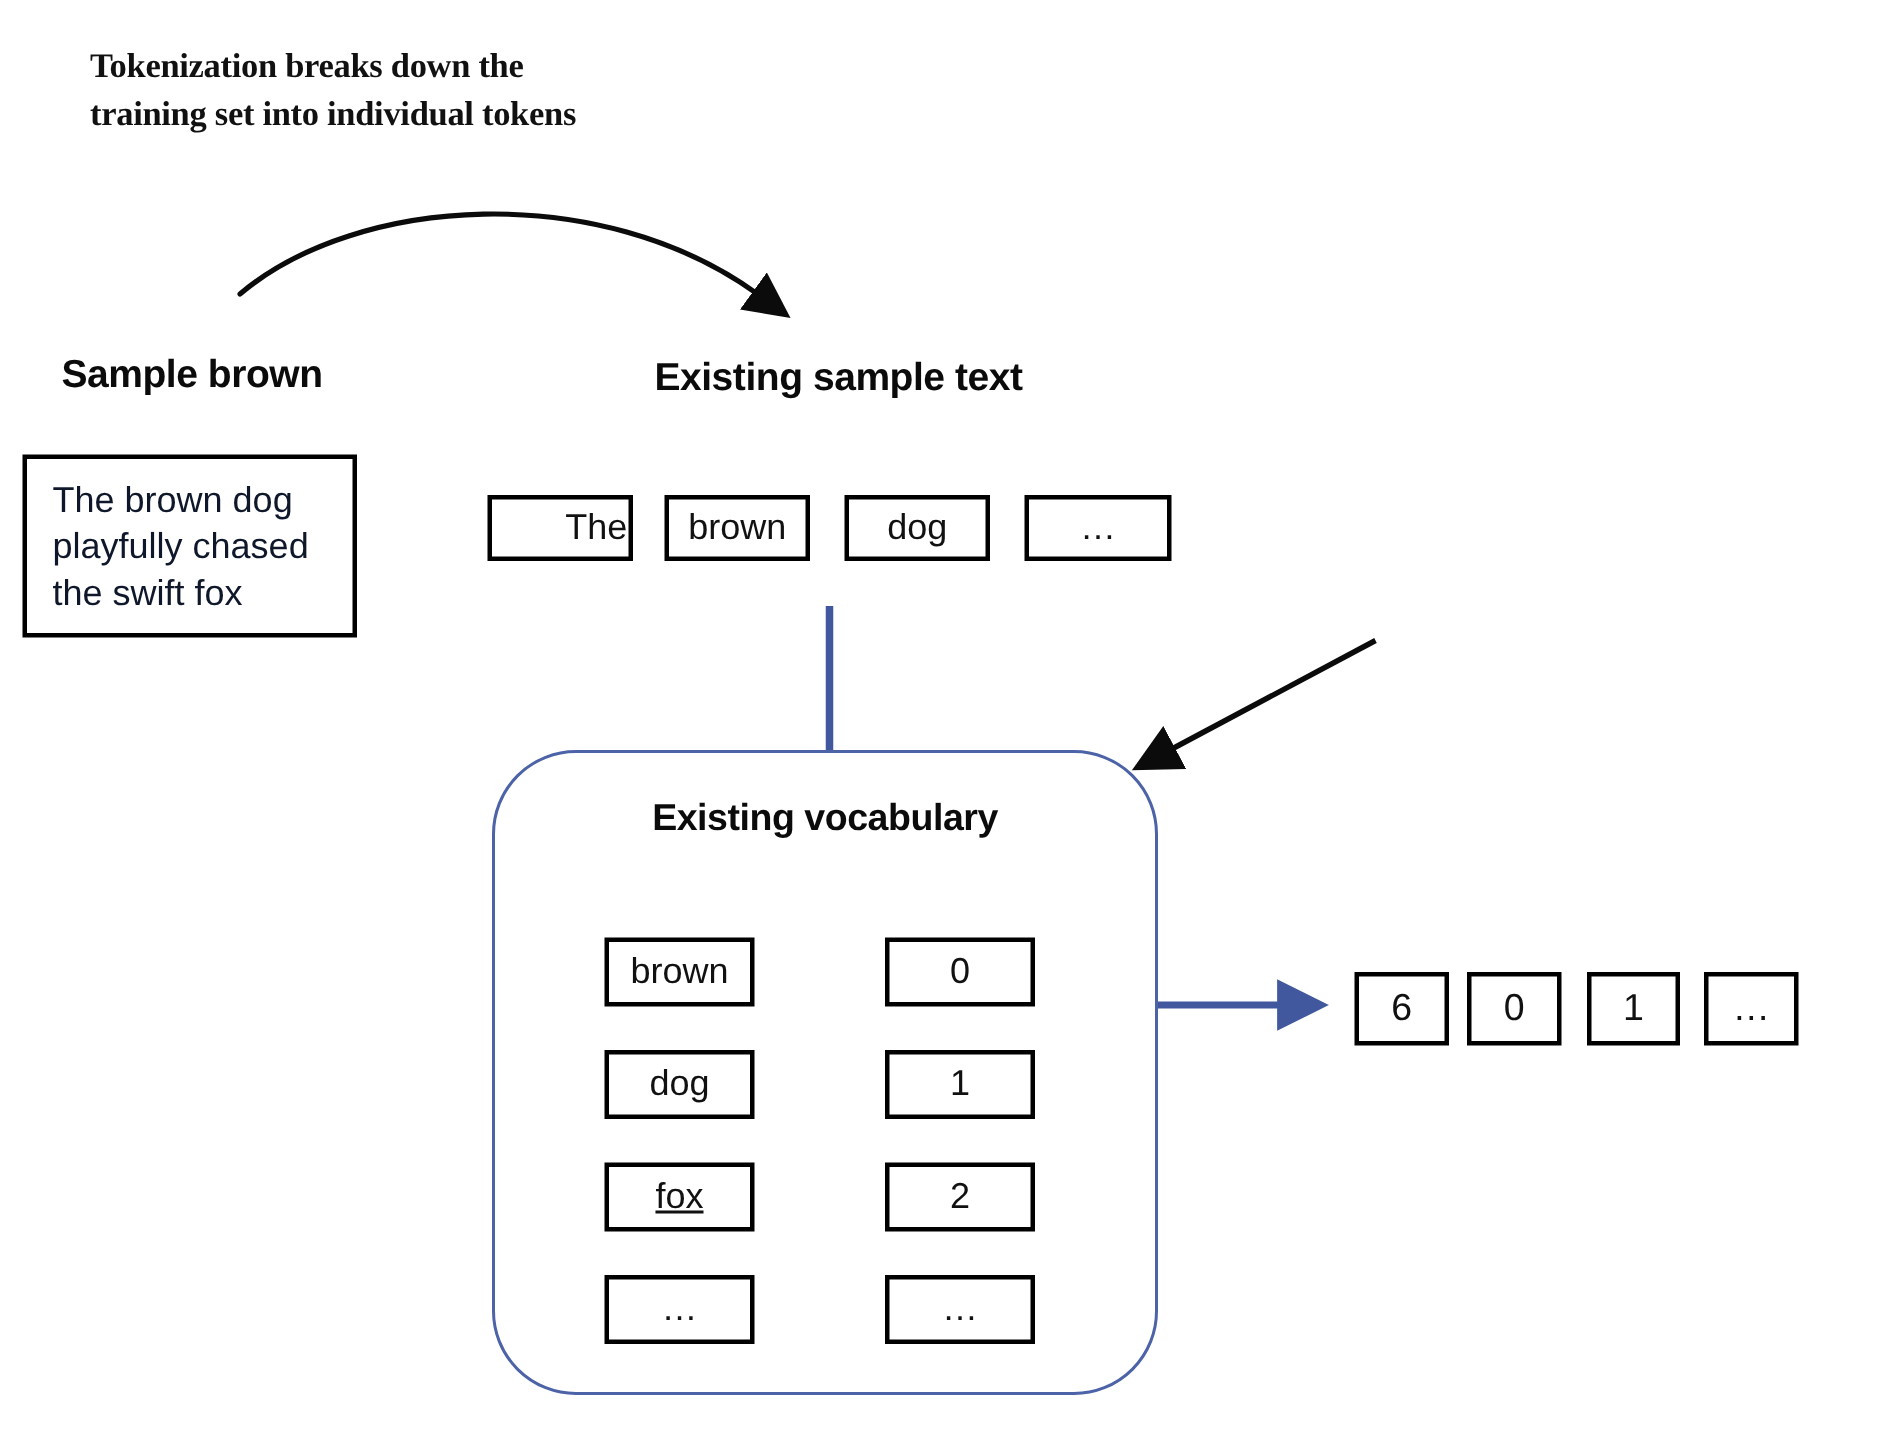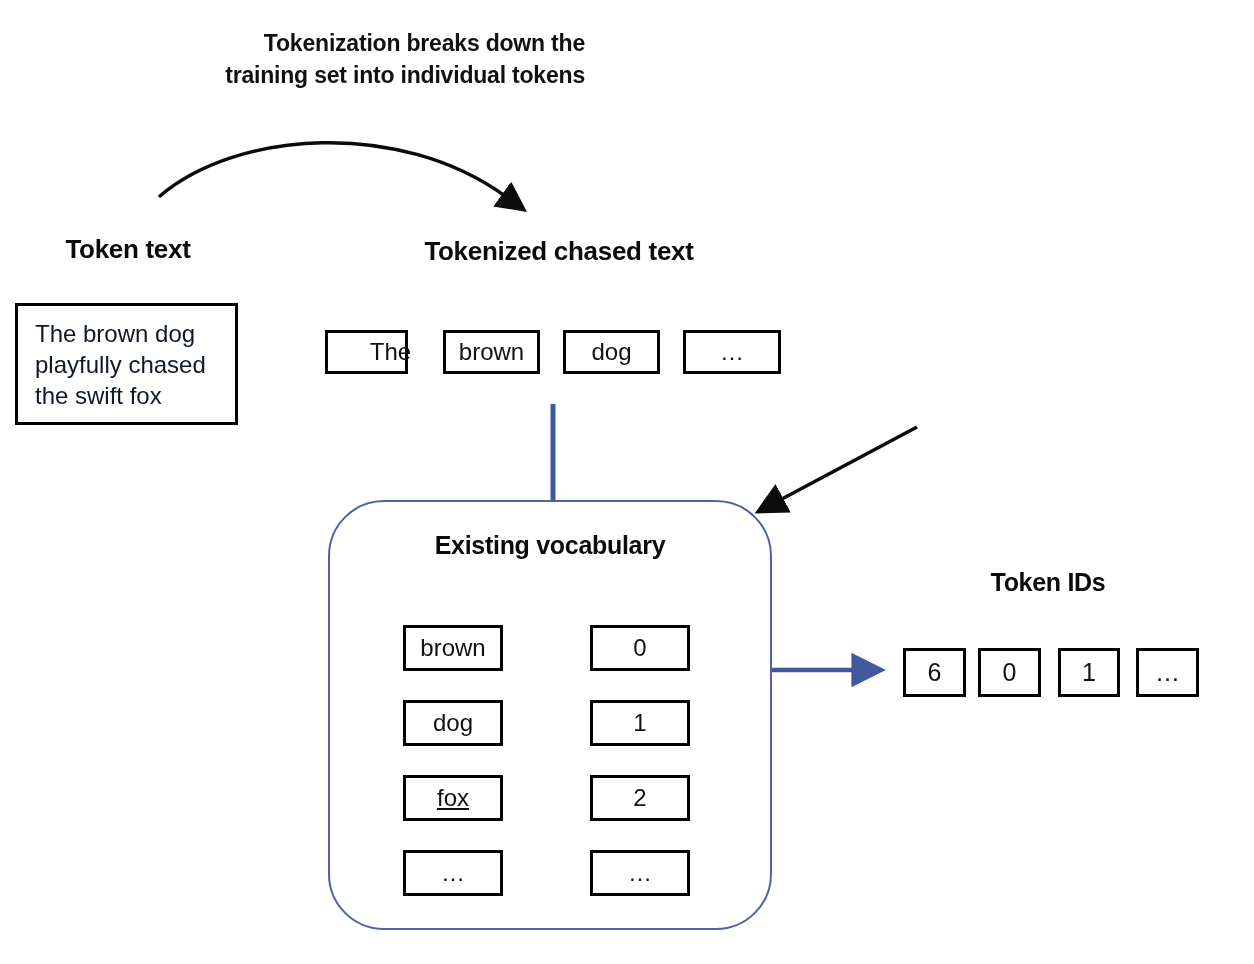--- a/index.html
+++ b/index.html
@@ -14,24 +14,24 @@
     position: relative;
     width: 1254px;
     height: 964px;
     background: #ffffff;
     overflow: hidden;
   }
   .abs { position: absolute; }
 
   
   .annot {
-    font-family: Liberation Sans, sans-serif;
+    font-family: Liberation Serif, serif;
     font-weight: bold;
     color: #111111;
-    text-align: right;
+    text-align: left;
     line-height: 1.38;
     letter-spacing: -0.2px;
     white-space: pre-line;
   }
   .title-top {
     left: 60px; top: 28px; width: 525px;
     font-size: 23px;
   }
   .title-right {
     left: 895px; top: 318px; width: 295px;
@@ -77,21 +77,21 @@
     background: #fff;
     box-sizing: border-box;
     display: flex;
     align-items: center;
     justify-content: center;
     font-family: "Liberation Sans", sans-serif;
     font-size: 24px;
     color: #111;
     top: 330px;
   }
-  .tok-0 { left: 325px; width: 83px; padding-left: 48px; }
+  .tok-0 { left: 325px; width: 97px; padding-left: 48px; }
   .tok-1 { left: 443px; width: 97px; }
   .tok-2 { left: 563px; width: 97px; }
   .tok-3 { left: 683px; width: 98px; }
 
   
   .vocab-container {
     left: 328px; top: 500px;
     width: 444px; height: 430px;
     border: 2.5px solid #4d63a8;
     border-radius: 56px;
@@ -182,29 +182,29 @@
       <path d="M510,798 L572,798" fill="none" stroke="#0b0b0b" stroke-width="4" marker-end="url(#blackHeadSm)"></path>
     </g>
     <g>
       <path d="M510,873 L572,873" fill="none" stroke="#0b0b0b" stroke-width="4" marker-end="url(#blackHeadSm)"></path>
     </g>
   </svg>
 
   <div class="abs annot title-top">Tokenization breaks down the
 training set into individual tokens</div>
 
-  <div class="abs hdr hdr-sample">Token text</div>
+  <div class="abs hdr hdr-sample">Sample brown</div>
 
   <div class="abs sample-box">
     <div class="txt">The brown dog
 playfully chased
 the swift fox</div>
   </div>
 
-  <div class="abs hdr hdr-tokenized">Tokenized chased text</div>
+  <div class="abs hdr hdr-tokenized">Existing sample text</div>
 
   <div class="abs tok-box tok-0">The</div>
   <div class="abs tok-box tok-1">brown</div>
   <div class="abs tok-box tok-2">dog</div>
   <div class="abs tok-box tok-3">…</div>
 
 
   <div class="abs vocab-container"></div>
 
   <div class="abs hdr hdr-vocab">Existing vocabulary</div>
@@ -214,20 +214,19 @@
 
   <div class="abs vrow-word" style="top:700px;">dog</div>
   <div class="abs vrow-id" style="top:700px;">1</div>
 
   <div class="abs vrow-word" style="top:775px;text-decoration:underline;">fox</div>
   <div class="abs vrow-id" style="top:775px;">2</div>
 
   <div class="abs vrow-word" style="top:850px;">…</div>
   <div class="abs vrow-id" style="top:850px;">…</div>
 
-  <div class="abs hdr hdr-tokenids">Token IDs</div>
 
   <div class="abs tid-box tid-0">6</div>
   <div class="abs tid-box tid-1">0</div>
   <div class="abs tid-box tid-2">1</div>
   <div class="abs tid-box tid-3">…</div>
 
 </div>
 
 </body></html>

